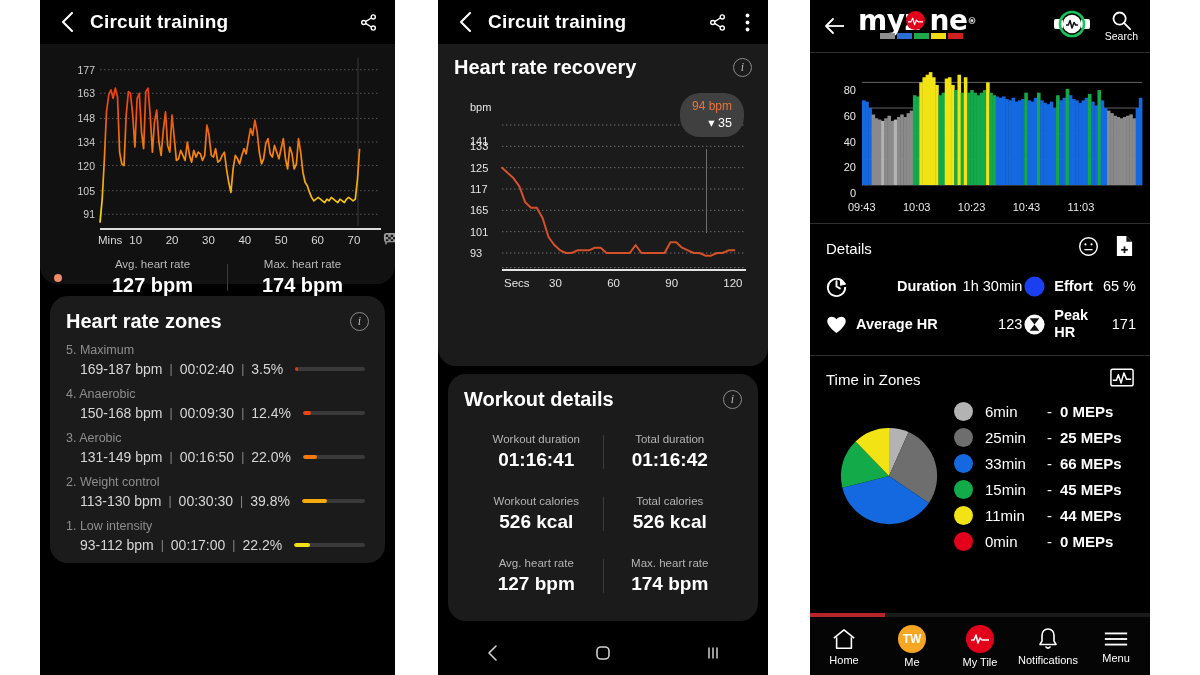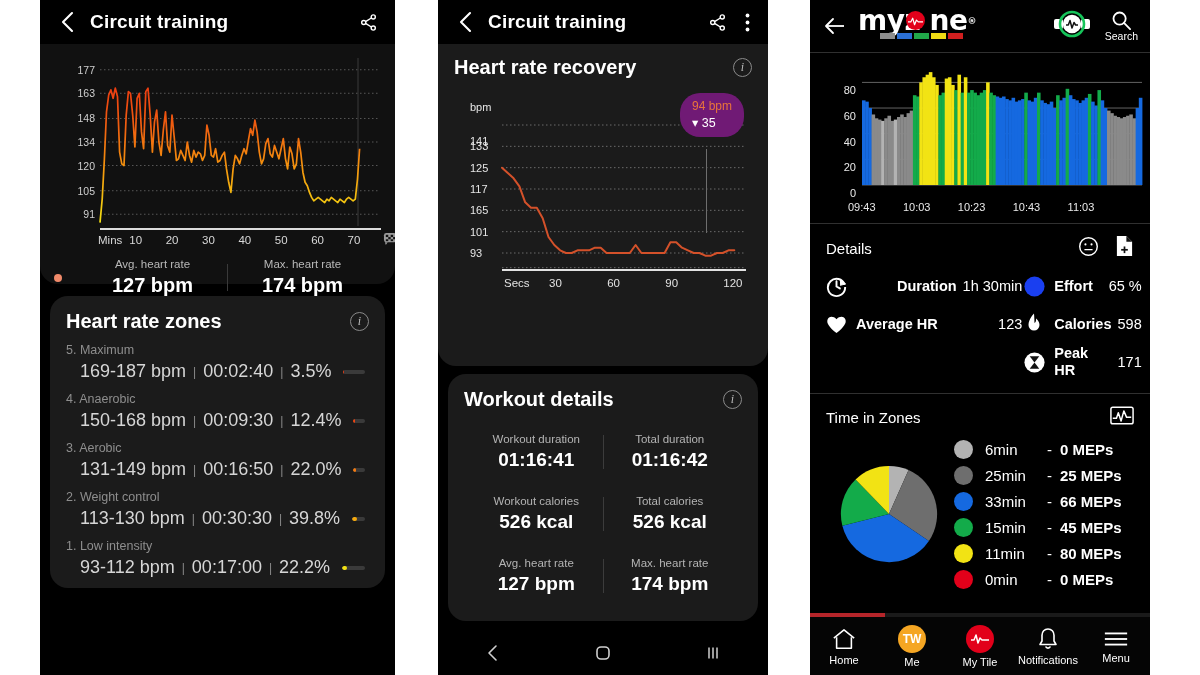--- a/index.html
+++ b/index.html
@@ -72,36 +72,36 @@
   .stat-cell { flex: 1 1 0; text-align: center; }
   .stat-cell .lbl { color: #b9b9b9; font-size: 11.5px; margin-bottom: 4px; }
   .stat-cell .val { color: #fff; font-size: 20px; font-weight: bold; }
   .vdiv { width: 1px; align-self: stretch; background: #3a3a3a; margin: 6px 0; }
 
   
   #zones-card { padding: 14px 16px 10px 16px; }
   .zone-block { margin-top: 10px; }
   .zone-name { color: #8e8e8e; font-size: 12.5px; margin-bottom: 4px; }
   .zone-line { display: flex; align-items: center; padding-left: 14px; }
-  .zone-line .zt { color: #d6d6d6; font-size: 18px; white-space: nowrap; }
+  .zone-line .zt { color: #d6d6d6; font-size: 14px; white-space: nowrap; }
   .zone-line .sep { color: #8a8a8a; font-size: 12px; margin: 0 7px; }
   .zbar {
     flex: 1 1 auto; height: 4px; background: #3a3a3a; border-radius: 2px;
     margin-left: 12px; margin-right: 4px; position: relative; overflow: hidden;
   }
   .zbar > i { position: absolute; left: 0; top: 0; bottom: 0; border-radius: 2px; display: block; }
 
   
   #hrr-card { background: #1b1b1b; border-radius: 0 0 18px 18px; margin: 0;
               padding: 12px 16px 16px 16px; height: 322px; position: relative; }
   .hrr-plot { position: relative; height: 215px; margin-top: 14px; }
   .hrr-plot svg { position: absolute; left: 0; top: 0; }
   .bubble {
-    position: absolute; right: 8px; top: 0; background: #701a75; border-radius: 20px;
-    padding: 6px 12px 7px 12px; text-align: left; z-index: 5;
+    position: absolute; right: 8px; top: 0; background: #404040; border-radius: 20px;
+    padding: 6px 12px 7px 12px; text-align: right; z-index: 5;
   }
   .bubble .b1 { color: #e8743b; font-size: 12px; }
   .bubble .b2 { color: #fff; font-size: 12.5px; margin-top: 2px; }
   .bubble-stem {
     position: absolute; width: 1.5px; background: #6e6e6e; z-index: 4;
   }
   .yt2 { position: absolute; color: #e6e6e6; font-size: 11px; left: 16px; transform: translateY(-50%); z-index: 3;}
   .xaxis2 { position: absolute; left: 48px; right: 6px; height: 2px; background: #e2e2e2; }
   .xlab2 { position: absolute; color: #e2e2e2; font-size: 11.5px; }
 
@@ -718,29 +718,20 @@
               <span class="det-ic">
                 <svg width="23" height="23" viewBox="0 0 24 24">
                   <circle cx="12" cy="12" r="10.5" fill="#1a3ff0"></circle>
                 </svg>
               </span>
               <span class="det-lab">Effort</span>
               <span class="det-val">65 %</span>
             </div>
             <div class="det-row">
               <span class="det-ic">
-                <svg width="20" height="24" viewBox="0 0 20 24">
-                  <path d="M10,1.5 C10,1.5 4.5,7 4.5,13 A5.5,5.5 0 0 0 15.5,13 C15.5,9 12,6.5 12,6.5 C12,6.5 12.5,10 10.5,11 C10.5,7 10,1.5 10,1.5 Z" fill="#fff"></path>
-                </svg>
-              </span>
-              <span class="det-lab">Calories</span>
-              <span class="det-val">598</span>
-            </div>
-            <div class="det-row">
-              <span class="det-ic">
                 <svg width="23" height="23" viewBox="0 0 24 24">
                   <circle cx="12" cy="12" r="10.5" fill="#fff"></circle>
                   <path d="M12,12 L7,5.5 H17 Z" fill="#111"></path>
                   <path d="M12,12 L7,18.5 H17 Z" fill="#111"></path>
                 </svg>
               </span>
               <span class="det-lab">Peak HR</span>
               <span class="det-val">171</span>
             </div>
           </div>
@@ -792,21 +783,21 @@
             <div class="lg-row">
               <span class="lg-dot" style="background: rgb(19, 171, 74);"></span>
               <span class="lg-time">15min</span>
               <span class="lg-dash">-</span>
               <span class="lg-meps">45 MEPs</span>
             </div>
             <div class="lg-row">
               <span class="lg-dot" style="background: rgb(242, 227, 20);"></span>
               <span class="lg-time">11min</span>
               <span class="lg-dash">-</span>
-              <span class="lg-meps">80 MEPs</span>
+              <span class="lg-meps">44 MEPs</span>
             </div>
             <div class="lg-row">
               <span class="lg-dot" style="background: rgb(226, 0, 26);"></span>
               <span class="lg-time">0min</span>
               <span class="lg-dash">-</span>
               <span class="lg-meps">0 MEPs</span>
             </div>
           </div>
       </div>
     </div>

